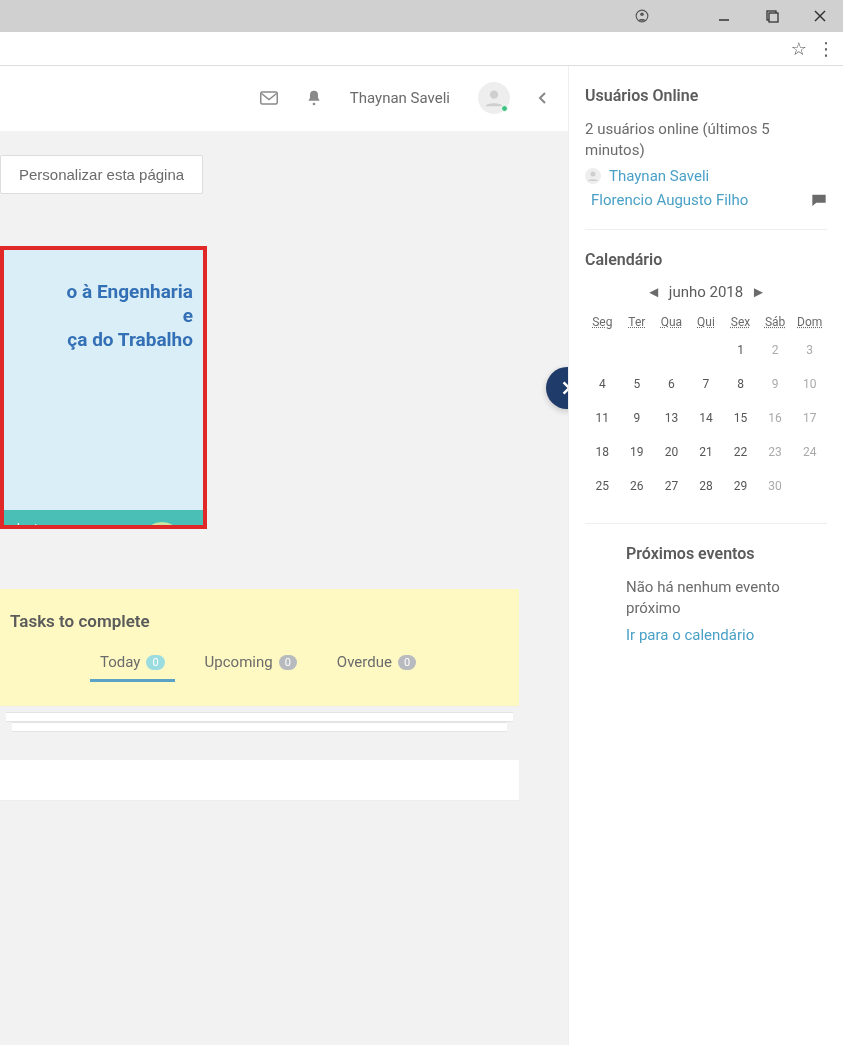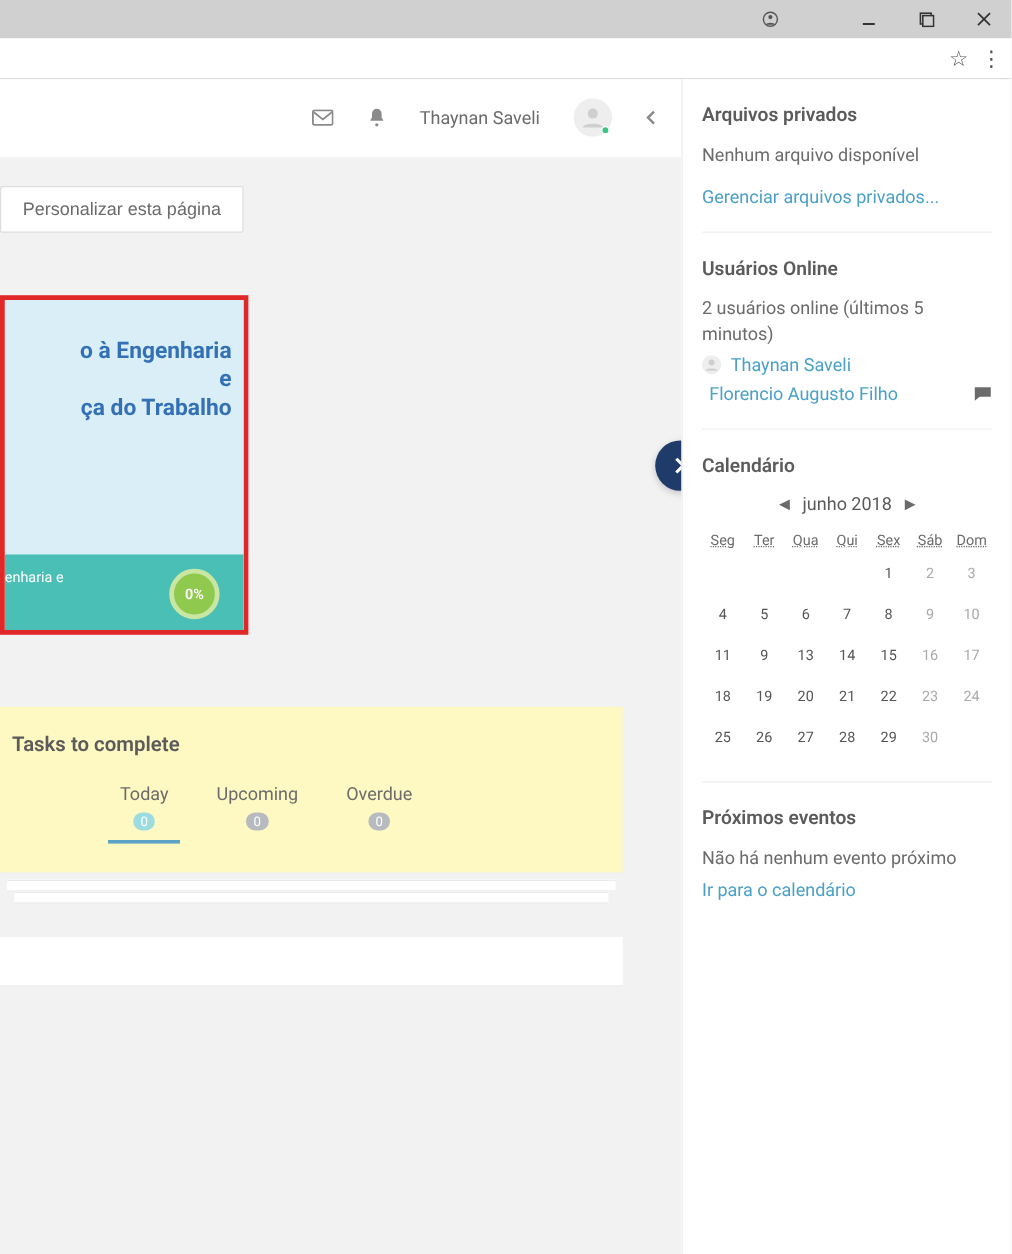--- a/index.html
+++ b/index.html
@@ -28,31 +28,31 @@
   .avatar { width: 32px; height: 32px; border-radius: 50%; background: #eee; position: relative; display: flex; align-items: center; justify-content: center; color: #bbb; }
   .avatar-dot { position: absolute; bottom: 2px; right: 2px; width: 7px; height: 7px; background: #3fc380; border-radius: 50%; border: 1px solid #fff; }
   .chev { color: #888; }
 
   
   .customize-row { padding: 24px 20px 0 0; display: flex; justify-content: flex-start; }
   .customize-btn { background: #fff; border: 1px solid #ddd; padding: 10px 18px; color: #6b6b6b; font-size: 15px; cursor: pointer; border-radius: 2px; }
 
   .course-area { position: relative; margin-top: 52px; }
   .course-card-outer { border: 4px solid #e02828; width: 207px; height: 283px; background: #fff; position: relative; overflow: hidden; }
-  .course-card-top { background: #d9eef6; height: 212px; padding: 30px 10px 10px 0; text-align: right; }
+  .course-card-top { background: #d9eef6; height: 260px; padding: 30px 10px 10px 0; text-align: right; }
   .course-title { color: #3470b5; font-weight: 700; font-size: 19px; line-height: 1.25; }
   .course-card-bottom { background: #49bfb6; height: 67px; position: relative; padding: 12px 10px 0 0; color: #fff; font-size: 12px; text-align: left; }
   .progress-circle { position: absolute; right: 20px; top: 12px; width: 42px; height: 42px; border-radius: 50%; background: #8fc94e; border: 4px solid #c9e6a3; display: flex; align-items: center; justify-content: center; color: #fff; font-size: 12px; font-weight: 600; }
   .next-btn { position: absolute; right: -20px; top: 50%; transform: translateY(-50%); width: 42px; height: 42px; border-radius: 50%; background: #1f3b6a; color: #fff; display: flex; align-items: center; justify-content: center; font-size: 18px; box-shadow: 0 2px 6px rgba(0,0,0,0.2); cursor: pointer; }
 
   
   .tasks-card { background: #fef9c3; margin-top: 60px; width: 519px; padding: 22px 10px 24px 10px; box-shadow: 0 1px 0 #eee; position: relative; }
   .tasks-title { font-size: 17px; color: #5b5b5b; font-weight: 600; margin-bottom: 16px; }
   .tabs { display: flex; gap: 40px; border-bottom: 1px solid transparent; padding-left: 90px; }
-  .tab { display: flex; align-items: center; gap: 6px; padding: 6px 0 10px 0; color: #6b6b6b; font-size: 15px; cursor: pointer; position: relative; flex-direction: column; }
+  .tab { display: flex; align-items: center; gap: 6px; padding: 6px 0 10px 0; color: #6b6b6b; font-size: 15px; cursor: pointer; position: relative; }
   .tab.active::after { content: ""; position: absolute; left: -10px; right: -10px; bottom: -1px; height: 3px; background: #5aa2c6; }
   .badge { background: #b7babe; color: #fff; font-size: 11px; border-radius: 9px; padding: 1px 6px; min-width: 14px; text-align: center; }
   .tab.active .badge { background: #9bdce1; }
   .empty-state { display: flex; flex-direction: column; align-items: center; padding: 42px 0 10px 0; gap: 18px; }
   .empty-icon { width: 120px; height: 110px; position: relative; }
   .doc-back { position: absolute; left: 0; top: 0; width: 80px; height: 100px; background: #d8dadc; border-radius: 2px; }
   .doc-front { position: absolute; left: 22px; top: 16px; width: 88px; height: 94px; background: #b8bcc0; border-radius: 2px; padding: 14px 10px; }
   .doc-line { height: 7px; background: #fff; opacity: .9; margin-bottom: 9px; border-radius: 2px; }
   .doc-dot { width: 9px; height: 9px; background: #fff; border-radius: 50%; display: inline-block; vertical-align: middle; margin-right: 6px; }
   .doc-line.short { width: 55%; display: inline-block; vertical-align: middle; }
@@ -75,21 +75,21 @@
 
   
   .cal-nav { text-align: center; color: #5b5b5b; font-size: 15px; margin-bottom: 10px; }
   .cal-nav .navbtn { cursor: pointer; color: #6b6b6b; padding: 0 4px; }
   table.cal { width: 100%; border-collapse: collapse; table-layout: fixed; font-size: 12px; color: #6b6b6b; }
   table.cal th { font-weight: 400; text-decoration: underline dotted; padding: 4px 0; color: #6b6b6b; }
   table.cal td { text-align: center; padding: 10px 0; color: #565656; }
   table.cal td.wknd { color: #aaa; }
   table.cal td.empty { color: transparent; }
 
-  .sb-last { border-bottom: none; }
+  .sb-last { border-bottom: none; margin-left: 41px; }
 
   
   svg { display: block; }
 </style>
 </head>
 <body>
 
 <div class="window-titlebar">
   <div class="wtb-icon">
     <svg viewBox="0 0 24 24" fill="#555">
@@ -200,25 +200,20 @@
     <div class="stack-wrap">
       <div class="stack-shadow"></div>
       <div class="stack-shadow s2"></div>
     </div>
 
     <div class="spacer-card"></div>
   </div>
 
   <div class="sidebar">
 
-    <div class="sb-block">
-      <div class="sb-title">Arquivos privados</div>
-      <div class="sb-text" style="margin-bottom:14px">Nenhum arquivo disponível</div>
-      <a class="sb-link">Gerenciar arquivos privados...</a>
-    </div>
 
     <div class="sb-block">
       <div class="sb-title">Usuários Online</div>
       <div class="sb-text sb-center" style="margin-bottom:6px">2 usuários online (últimos 5 minutos)</div>
       <div class="user-row">
         <span class="mini-avatar">
           <svg width="12" height="12" viewBox="0 0 24 24" fill="#cfcfcf">
               <circle cx="12" cy="8" r="5"></circle>
               <path d="M2 22c0-5 20-5 20 0"></path>
             </svg>

